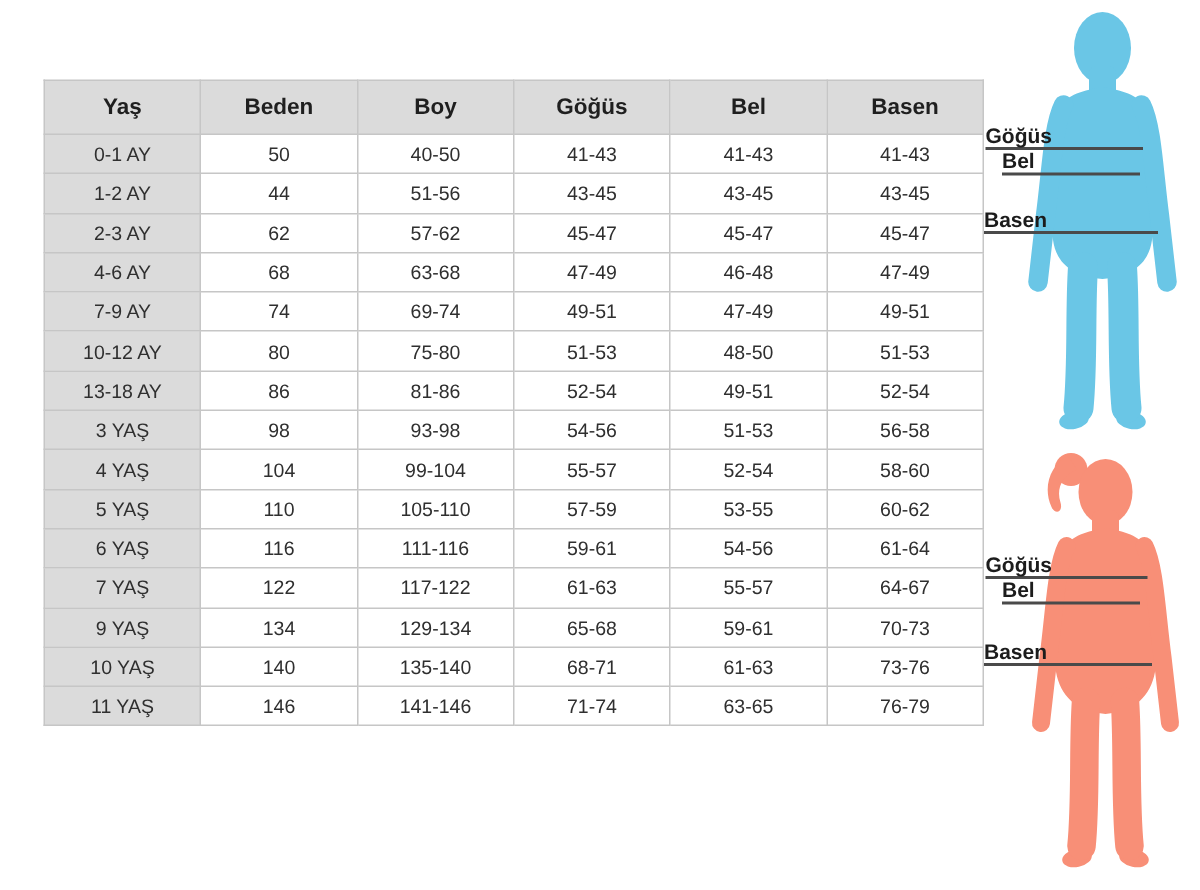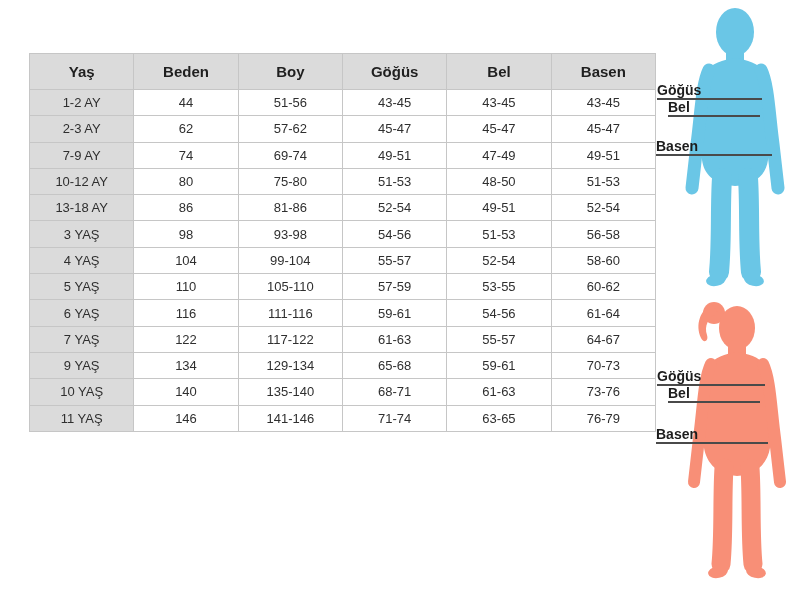--- a/index.html
+++ b/index.html
@@ -80,34 +80,50 @@
           <th>Yaş</th>
           <th>Beden</th>
           <th>Boy</th>
           <th>Göğüs</th>
           <th>Bel</th>
           <th>Basen</th>
         </tr>
     </thead>
     <tbody>
         <tr>
+          <th>0-1 AY</th>
+          <td>50</td>
+          <td>40-50</td>
+          <td>41-43</td>
+          <td>41-43</td>
+          <td>41-43</td>
+        </tr>
+        <tr>
           <th>1-2 AY</th>
           <td>44</td>
           <td>51-56</td>
           <td>43-45</td>
           <td>43-45</td>
           <td>43-45</td>
         </tr>
         <tr>
           <th>2-3 AY</th>
           <td>62</td>
           <td>57-62</td>
           <td>45-47</td>
           <td>45-47</td>
           <td>45-47</td>
+        </tr>
+        <tr>
+          <th>4-6 AY</th>
+          <td>68</td>
+          <td>63-68</td>
+          <td>47-49</td>
+          <td>46-48</td>
+          <td>47-49</td>
         </tr>
         <tr>
           <th>7-9 AY</th>
           <td>74</td>
           <td>69-74</td>
           <td>49-51</td>
           <td>47-49</td>
           <td>49-51</td>
         </tr>
         <tr>

